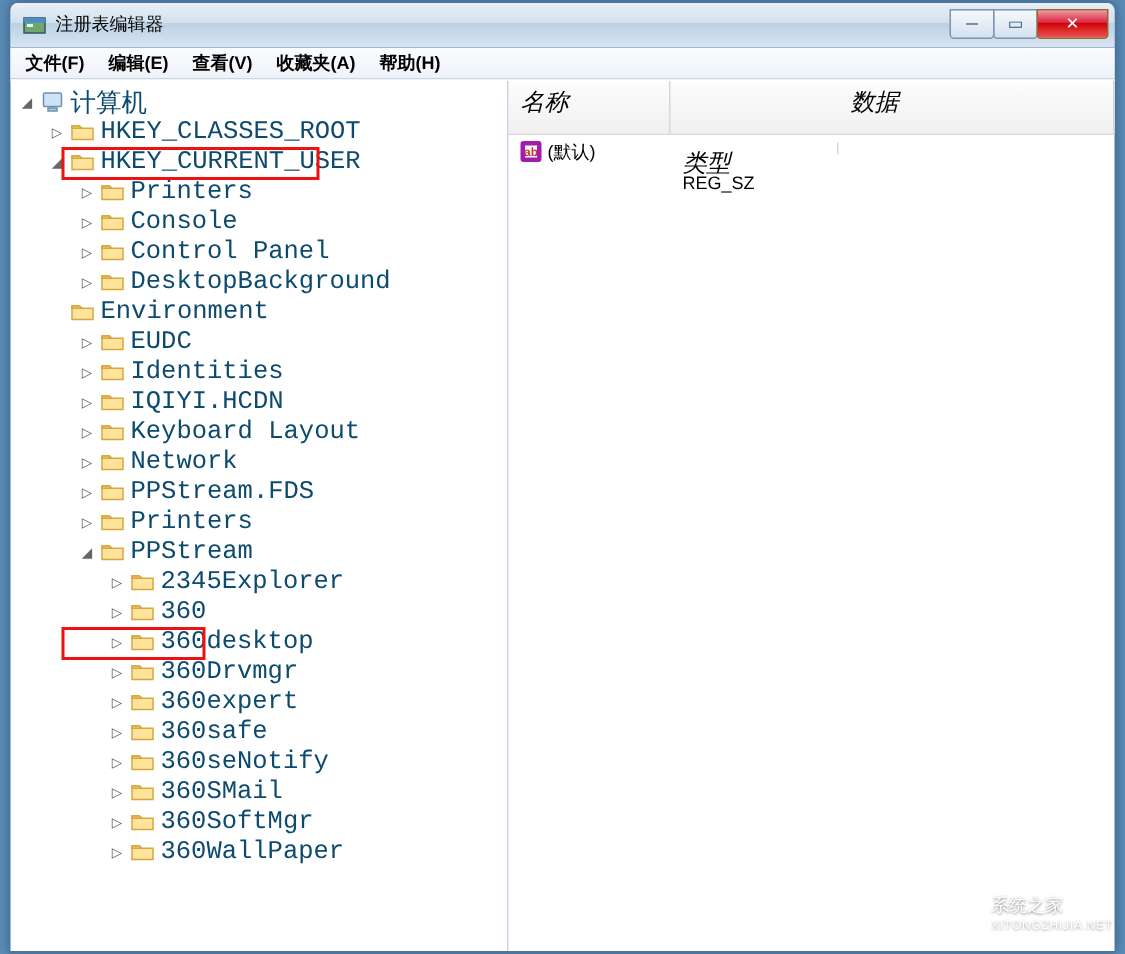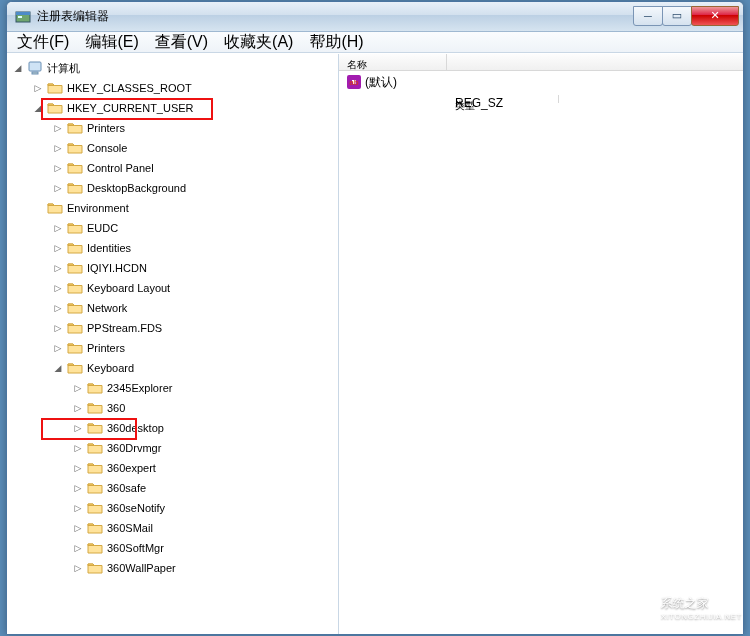--- a/index.html
+++ b/index.html
@@ -6,42 +6,42 @@
 body { background: #5a8cb8; width: 750px; height: 636px; overflow: hidden; position: relative; }
 .window { position: absolute; left: 6px; top: 1px; width: 738px; height: 634px; background: #fff; border: 1px solid #4b75a0; border-radius: 6px 6px 0 0; box-shadow: 0 0 8px rgba(0,0,0,0.3); display: flex; flex-direction: column; }
 .titlebar { height: 30px; background: linear-gradient(#e8f0f8, #d2e0ee 45%, #bcd0e4 46%, #d6e4f0); border-bottom: 1px solid #9fb8d1; border-radius: 5px 5px 0 0; display: flex; align-items: center; padding: 0 4px 0 8px; }
 .titlebar .app-icon { width: 16px; height: 16px; margin-right: 6px; }
 .titlebar .title { font-size: 12px; color: #000; flex: 0 0 auto; }
 .titlebar .blur { margin-left: 12px; filter: blur(3px); color: #555; font-size: 12px; }
 .titlebar .spacer { flex: 1; }
 .winbtn { width: 30px; height: 20px; margin-top: -2px; border: 1px solid #7a95b5; border-radius: 0 0 3px 3px; background: linear-gradient(#f4f8fc,#d5e2ef); display:flex; align-items:center; justify-content:center; font-size:11px; color:#31506f; margin-left:-1px;}
 .winbtn.min { border-top-left-radius:0;}
 .winbtn.close { width: 48px; background: linear-gradient(#e99,#d24 45%,#c00 46%,#e55); color:#fff; border-color:#963; }
-.menubar { height: 21px; background: linear-gradient(#fafcfe,#eef3f8); border-bottom: 1px solid #c9d7e5; display:flex; align-items:center; padding: 0 4px; font-size: 16px; gap: 4px; }
+.menubar { height: 21px; background: linear-gradient(#fafcfe,#eef3f8); border-bottom: 1px solid #c9d7e5; display:flex; align-items:center; padding: 0 4px; font-size: 12px; gap: 4px; font-weight: bold; }
 .menubar .menuitem { padding: 2px 6px; cursor: default; }
 .content { flex: 1; display: flex; border-top: 1px solid #fff; min-height: 0; }
 .pane-left { width: 332px; border-right: 1px solid #c9d7e5; overflow-y: auto; overflow-x: hidden; padding: 4px 0; font-size: 13px; position: relative; }
 .pane-right { flex: 1; display:flex; flex-direction:column; }
-.listhdr { height: 17px; display:flex; border-bottom:1px solid #d8d8d8; background: linear-gradient(#fdfdfd,#f0f0f0); font-size:10px; }
+.listhdr { height: 36px; display:flex; border-bottom:1px solid #d8d8d8; background: linear-gradient(#fdfdfd,#f0f0f0); font-size:16px;font-style:italic; }
 .listhdr div { border-right:1px solid #d8d8d8; padding:4px 8px; }
 .col-name { width: 108px; }
 .col-type { width: 112px; margin-top: 41px; }
 .col-data { flex:1; }
 .listbody { flex:1; padding: 2px 0; font-size:12px; }
 .listrow { display:flex; height: 18px; align-items:center; }
 .listrow div { padding: 0 8px; }
-.val-icon { width:14px; height:14px; margin-right:4px; display:inline-flex; align-items:center; justify-content:center; background:#fff; border:5px solid #a21caf; border-radius:2px; font-size:8px; color:#c33; font-weight:bold; }
+.val-icon { width:14px; height:14px; margin-right:4px; display:inline-flex; align-items:center; justify-content:center; background:#fff; border:3px solid #a21caf; border-radius:2px; font-size:8px; color:#c33; font-weight:bold; }
 .tree { list-style:none; }
 .node { display:flex; align-items:center; height:20px; white-space:nowrap; padding-right:6px; }
 .expander { width:14px; height:14px; display:inline-flex; align-items:center; justify-content:center; color:#666; font-size:9px; flex-shrink:0; user-select:none; }
 .expander.empty { visibility:hidden; }
 .folder-icon { width:16px; height:14px; margin: 0 4px 0 2px; flex-shrink:0; }
 .folder-icon svg { display:block; }
 .pc-icon { width:16px; height:16px; margin:0 4px 0 2px; }
-.node .label { font-size:11px; color:#000000; }
+.node .label { font-size:17px; color:#0c4a6e;font-family:Liberation Mono, monospace; }
 .hl { position:absolute; border:2px solid #e11; pointer-events:none; }
 .hl1 { left:34px; top:44px; width:172px; height:22px; }
 .hl2 { left:34px; top:364px; width:96px; height:22px; }
 .statusbar { height: 22px; border-top:1px solid #c9d7e5; background: linear-gradient(#f5f8fb,#e8eef4); font-size:12px; padding: 3px 8px; }
 .watermark { position:absolute; right:8px; bottom:14px; color:#fff; font-size:12px; opacity:.9; display:flex; align-items:center; gap:24px; text-shadow:0 1px 2px rgba(0,0,0,.6); }
 .watermark .logo { width:28px; height:28px; border:1px solid #fff; border-radius:3px; display:flex; align-items:center; justify-content:center; font-weight:bold; }
 .watermark .small { font-size: 8px; opacity:.8; letter-spacing:.5px; }
 
 .pane-left::-webkit-scrollbar { width:17px; }
 .pane-left::-webkit-scrollbar-track { background:#f0f0f0; border-left:1px solid #ddd;}
@@ -257,21 +257,21 @@
           </li>
           <li>
             <div class="node" style="padding-left:44px">
               <span class="expander">◢</span>
               <span class="folder-icon">
                 <svg viewBox="0 0 16 14">
                   <path d="M1 3 L6 3 L7.5 4.5 L15 4.5 L15 12 L1 12 Z" fill="#ffe39b" stroke="#d4a842"></path>
                   <path d="M1 3 L6 3 L7.5 4.5 L1 4.5 Z" fill="#f7ce6a" stroke="#d4a842"></path>
                 </svg>
               </span>
-              <span class="label">Keyboard</span>
+              <span class="label">PPStream</span>
             </div>
           </li>
           <li>
             <div class="node" style="padding-left:64px">
               <span class="expander">▷</span>
               <span class="folder-icon">
                 <svg viewBox="0 0 16 14">
                   <path d="M1 3 L6 3 L7.5 4.5 L15 4.5 L15 12 L1 12 Z" fill="#ffe39b" stroke="#d4a842"></path>
                   <path d="M1 3 L6 3 L7.5 4.5 L1 4.5 Z" fill="#f7ce6a" stroke="#d4a842"></path>
                 </svg>
@@ -388,20 +388,21 @@
             </div>
           </li>
         </ul>
       <div class="hl hl1"></div>
       <div class="hl hl2"></div>
     </div>
     <div class="pane-right">
       <div class="listhdr">
         <div class="col-name">名称</div>
         <div class="col-type">类型</div>
+        <div class="col-data">数据</div>
       </div>
       <div class="listbody">
         <div class="listrow">
           <div class="col-name" style="display:flex;align-items:center;">
             <span class="val-icon">ab</span>
             <span>(默认)</span>
           </div>
           <div class="col-type">REG_SZ</div>
         </div>
       </div>

